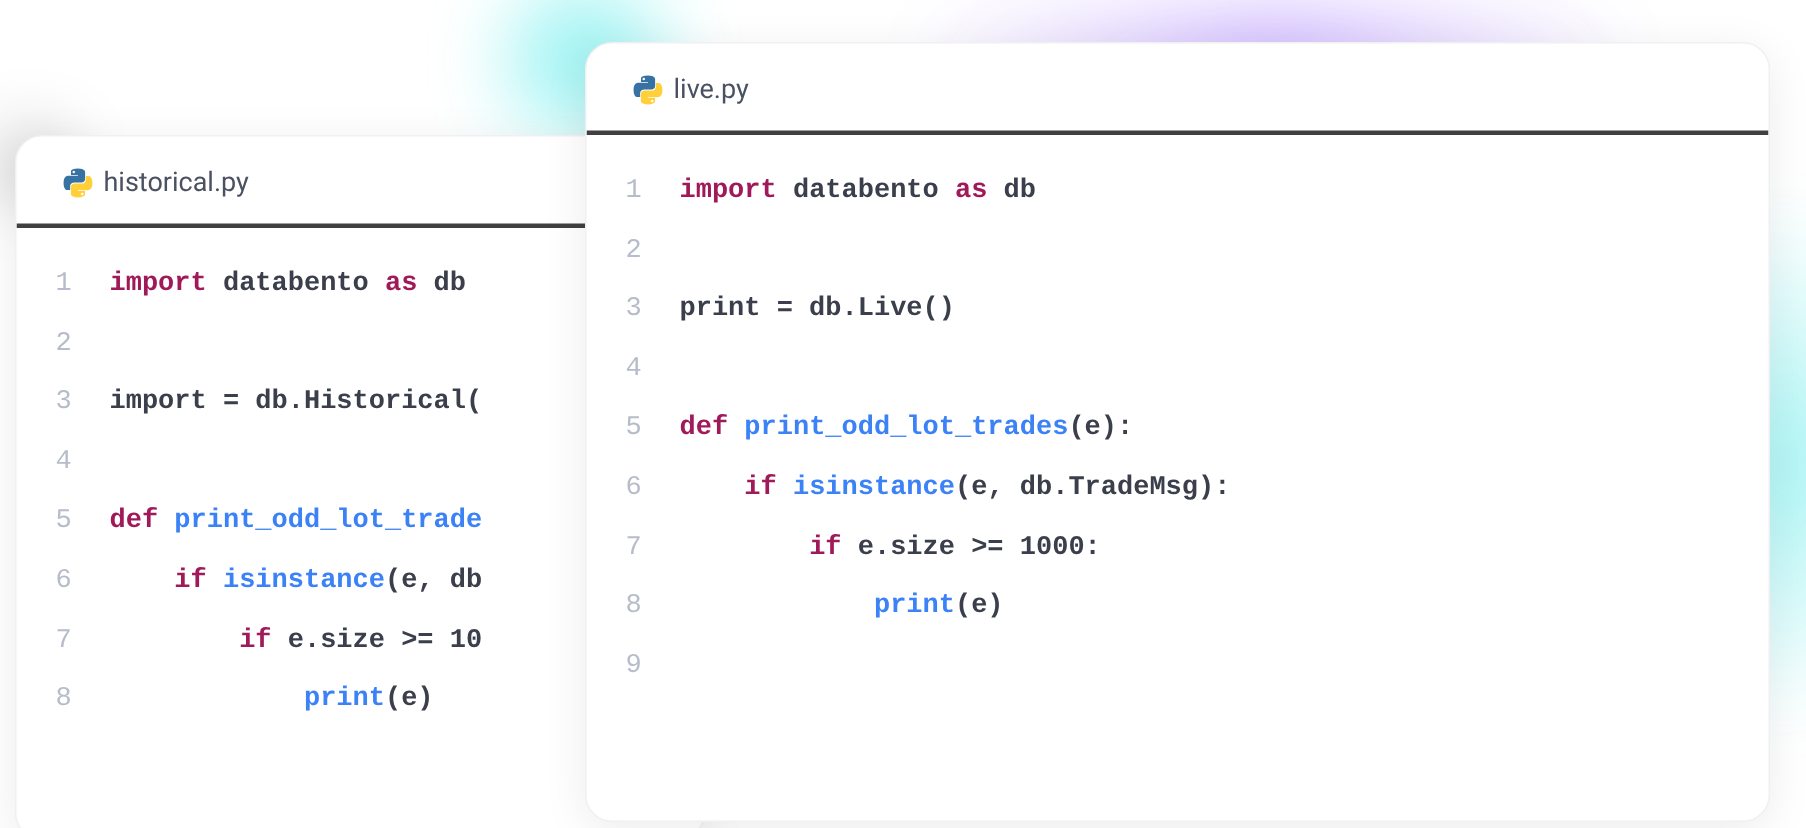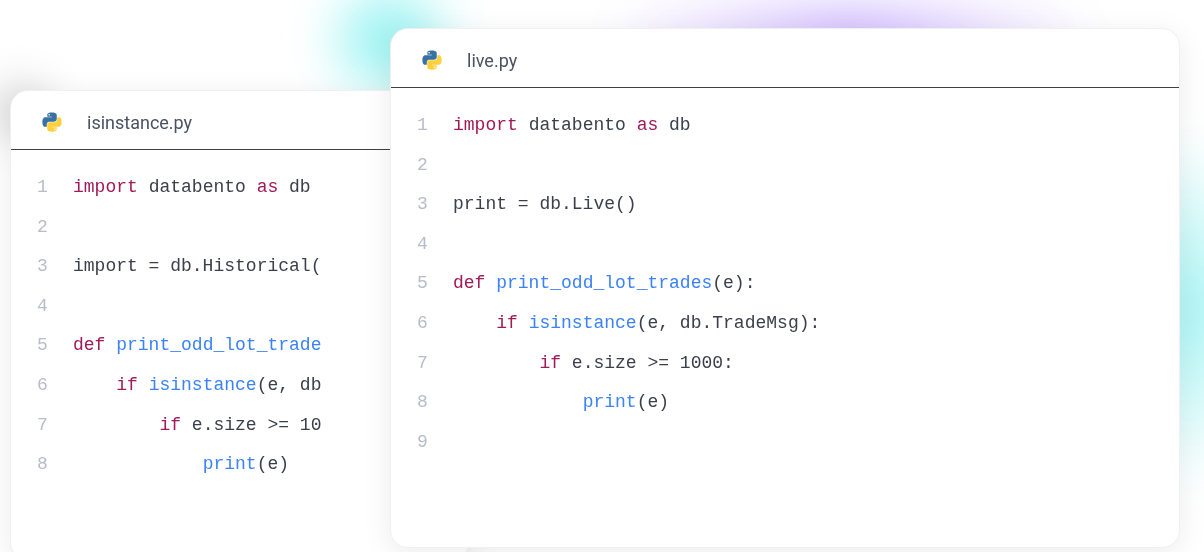--- a/index.html
+++ b/index.html
@@ -28,24 +28,24 @@
   }
   .editor-front {
     top: 28px;
     left: 390px;
     width: 790px;
     height: 520px;
     z-index: 2;
   }
   .tab-bar {
     display: flex;
-    align-items: flex-end;
-    gap: 24px;
+    align-items: flex-start;
+    gap: 6px;
     padding: 20px 30px 16px 30px;
-    border-bottom: 1px solid #404040;
+    border-bottom: 3px solid #404040;
   }
   .py-icon {
     width: 22px;
     height: 22px;
     flex-shrink: 0;
   }
   .filename {
     font-size: 18px;
     color: #4a5262;
     font-weight: 400;
@@ -65,20 +65,21 @@
     width: 36px;
     flex-shrink: 0;
     color: #b6bcc9;
     text-align: left;
     user-select: none;
     font-weight: 400;
   }
   .src {
     flex: 1;
     overflow: hidden;
+    font-weight: bold;
   }
   .kw { color: #a01a59; }
   .fn { color: #3b82f6; }
   .nm { color: #3a3f4b; }
   
   .glow {
     position: absolute;
     border-radius: 50%;
     filter: blur(22px);
     opacity: 0.5;
@@ -98,21 +99,21 @@
 <div class="glow glow-d"></div>
 
 <div class="editor-window editor-back">
   <div class="tab-bar">
     <span class="py-icon">
       <svg viewBox="0 0 32 32" width="22" height="22">
         <path fill="#3772a3" d="M15.8 2c-7 0-6.6 3-6.6 3v3.2h6.7V9H6.6S2 8.5 2 15.9s4 7 4 7h2.4v-3.4s-.1-4 4-4h6.7s3.8.1 3.8-3.7V5.5S23.3 2 15.8 2zM11.9 4.2a1.2 1.2 0 1 1 0 2.4 1.2 1.2 0 0 1 0-2.4z"></path>
         <path fill="#ffd03a" d="M16.2 30c7 0 6.6-3 6.6-3v-3.2h-6.7V23h9.3s4.6.5 4.6-6.9-4-7-4-7h-2.4v3.4s.1 4-4 4h-6.7s-3.8-.1-3.8 3.7v6.3S8.7 30 16.2 30zm3.9-2.2a1.2 1.2 0 1 1 0-2.4 1.2 1.2 0 0 1 0 2.4z"></path>
       </svg>
     </span>
-    <span class="filename">isinstance.py</span>
+    <span class="filename">historical.py</span>
   </div>
   <div class="code-area">
       <div class="line"><span class="gutter">1</span><span class="src"><span class="kw">import </span><span class="nm">databento </span><span class="kw">as </span><span class="nm">db</span></span></div>
       <div class="line"><span class="gutter">2</span><span class="src"></span></div>
       <div class="line"><span class="gutter">3</span><span class="src"><span class="nm">import = db.Historical(</span></span></div>
       <div class="line"><span class="gutter">4</span><span class="src"></span></div>
       <div class="line"><span class="gutter">5</span><span class="src"><span class="kw">def </span><span class="fn">print_odd_lot_trade</span></span></div>
       <div class="line"><span class="gutter">6</span><span class="src"><span class="nm">    </span><span class="kw">if </span><span class="fn">isinstance</span><span class="nm">(e, db</span></span></div>
       <div class="line"><span class="gutter">7</span><span class="src"><span class="nm">        </span><span class="kw">if </span><span class="nm">e.size &gt;= 10</span></span></div>
       <div class="line"><span class="gutter">8</span><span class="src"><span class="nm">            </span><span class="fn">print</span><span class="nm">(e)</span></span></div>

